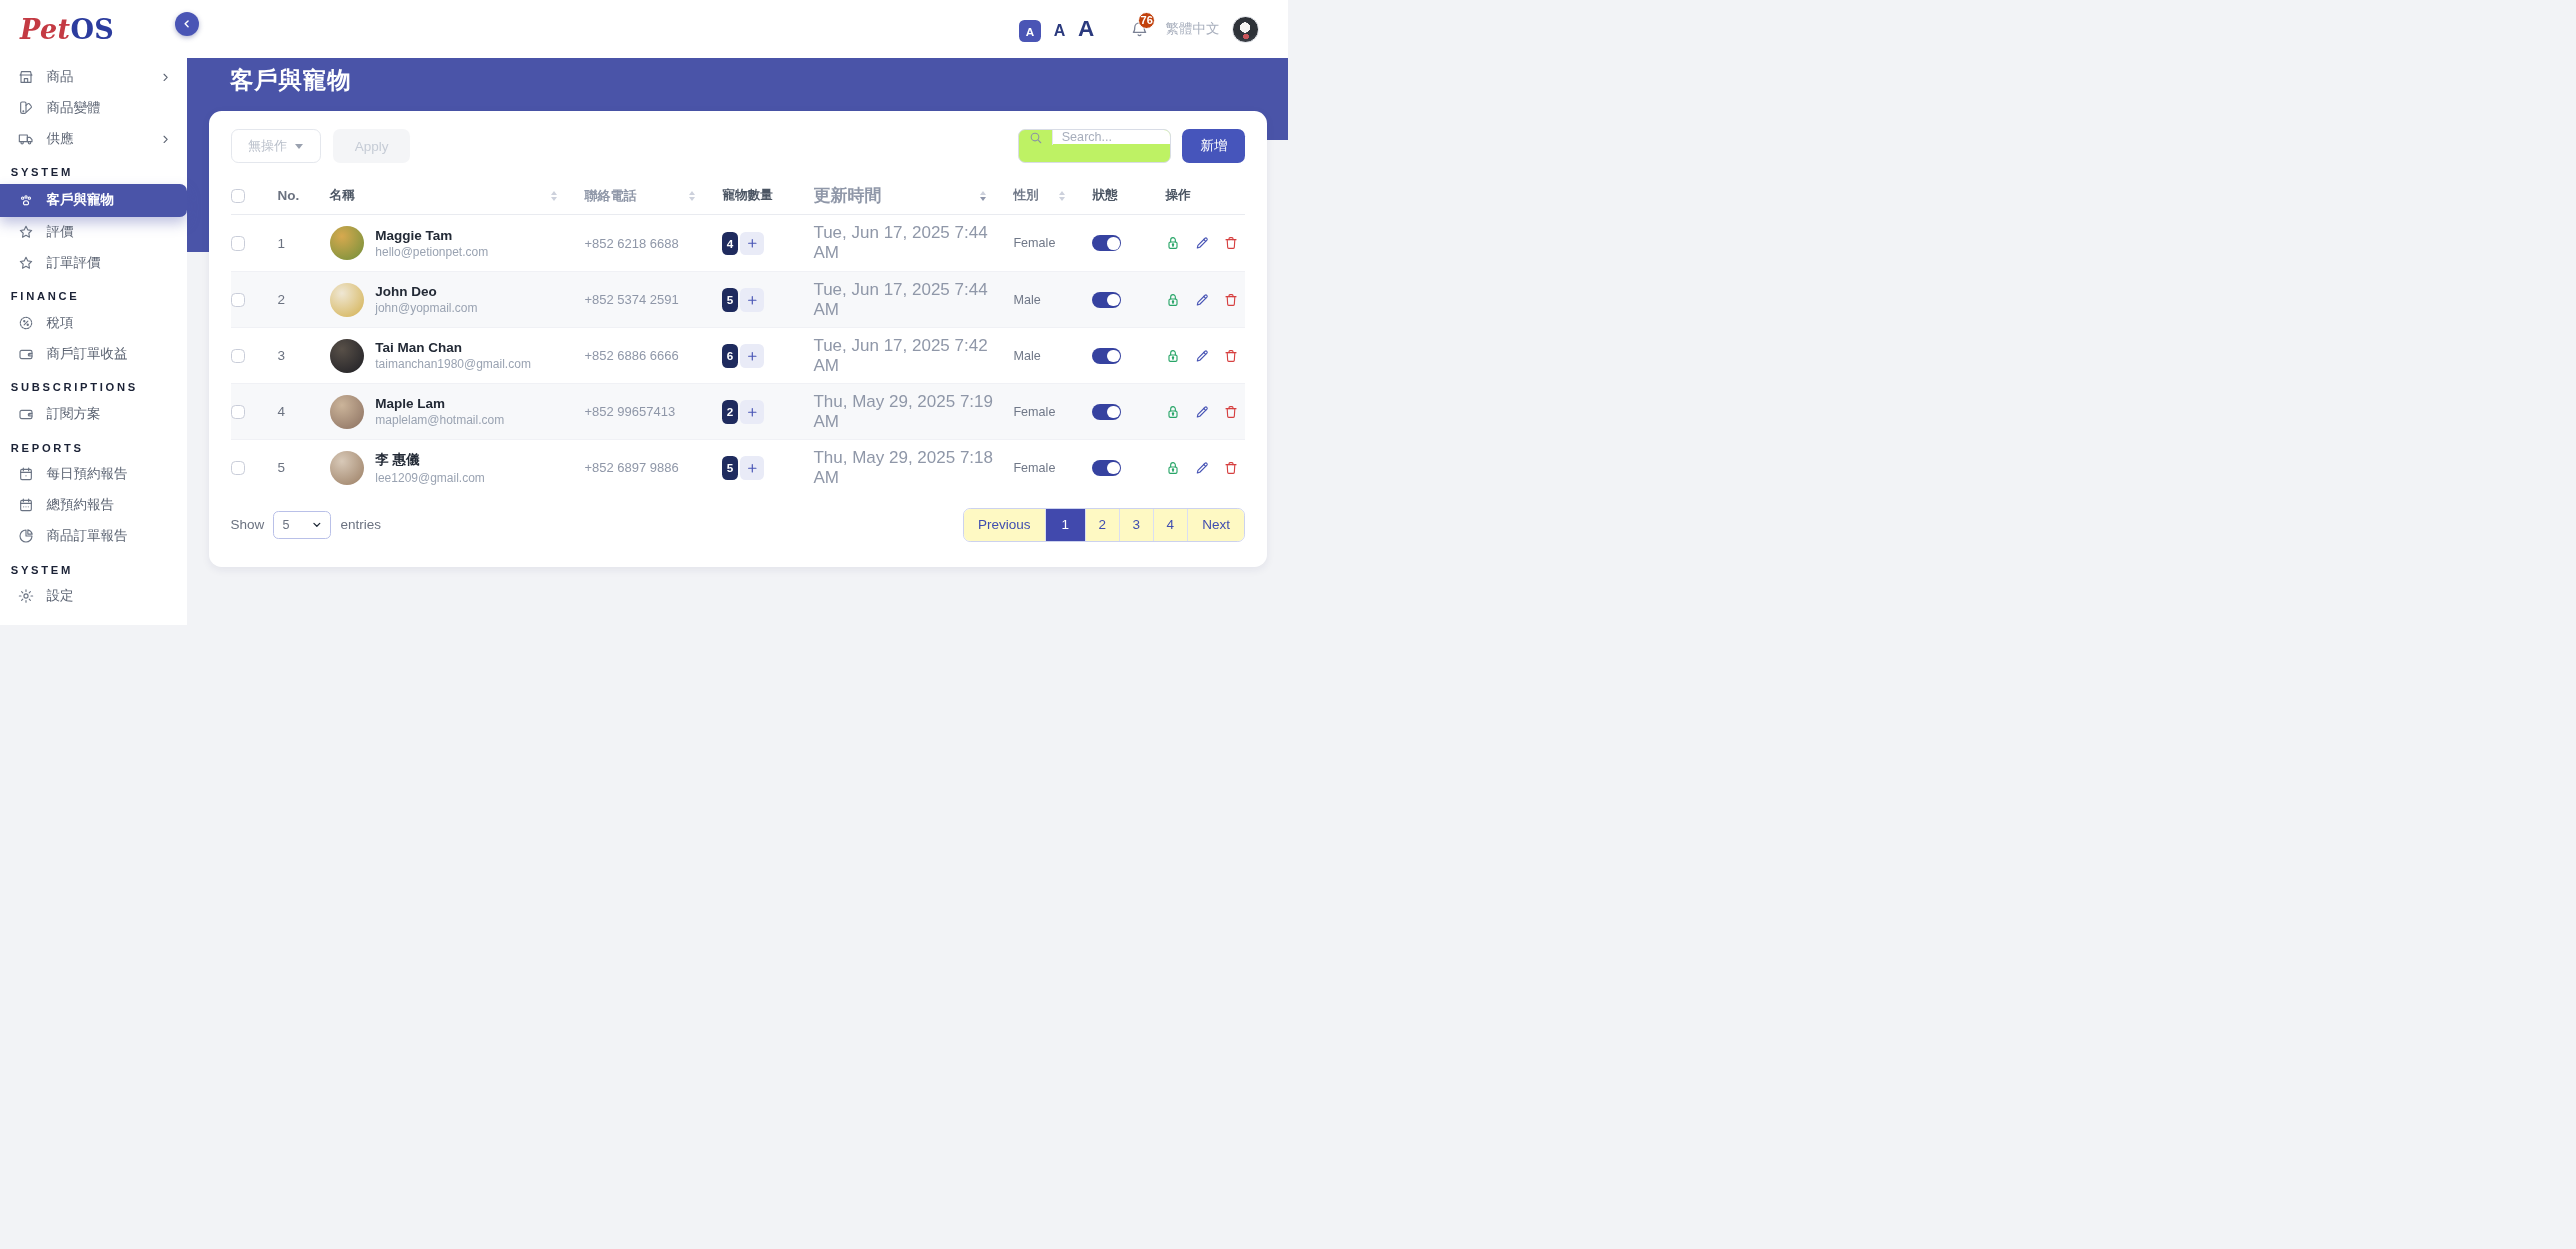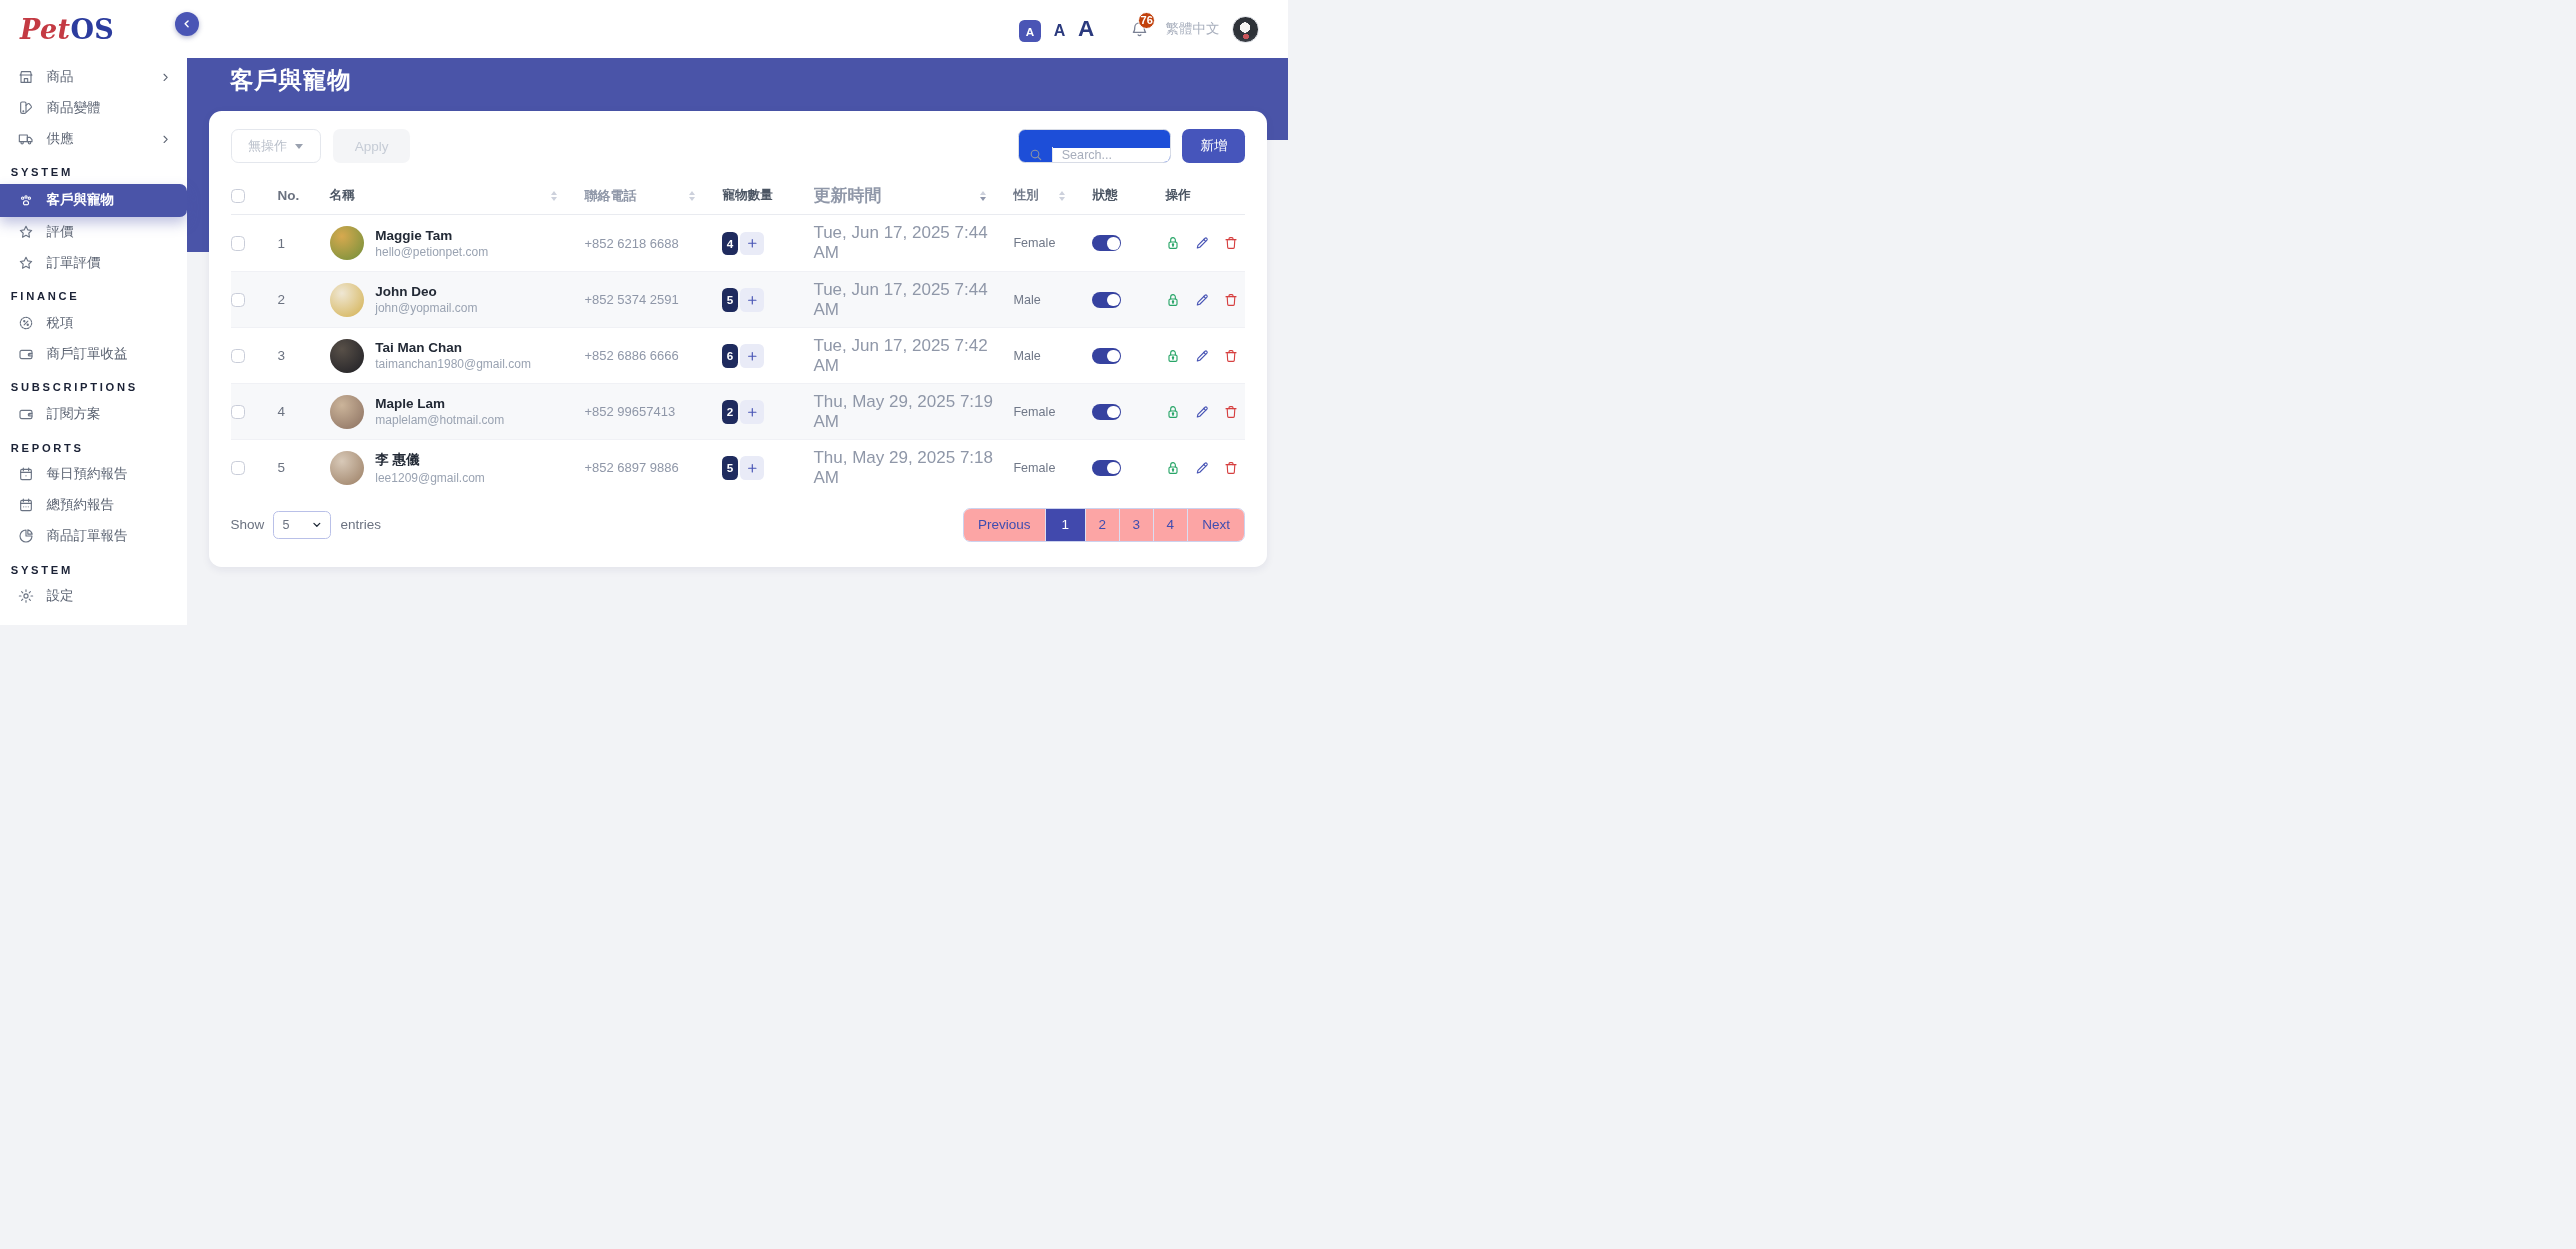--- a/index.html
+++ b/index.html
@@ -71,21 +71,21 @@
     padding:18px 21.6px 0 21.6px;display:flex;flex-direction:column;}
   .toolbar{display:flex;align-items:center;}
   .bulk-select{width:90px;height:34px;border:0.9px solid #e4e7ed;border-radius:7.2px;display:flex;
     align-items:center;justify-content:center;gap:8px;color:#b9bfca;font-size:13px;cursor:pointer;}
   .caret-down{width:0;height:0;border-left:4px solid transparent;border-right:4px solid transparent;
     border-top:5px solid #9aa1af;}
   .apply-btn{margin-left:12.6px;width:77px;height:34px;border:none;border-radius:7.2px;background:#f4f5f7;
     color:#c6ccd6;font-size:13.5px;cursor:default;font-family:inherit;}
   .toolbar-right{margin-left:auto;display:flex;align-items:center;gap:11.7px;}
   .search-box{width:153px;height:34px;border:0.9px solid #d8dce6;border-radius:7.2px;display:flex;
-    align-items:flex-end;background:#1d4ed8;overflow:hidden;}
+    align-items:flex-start;background:#bef264;overflow:hidden;}
   .search-ic{width:34px;display:flex;align-items:center;justify-content:center;border-right:0.9px solid #e3e6ec;}
   .search-ic svg{stroke:#8b93a4;}
   .search-box input{flex:1;border:none;outline:none;padding:0 9px;font-size:12.6px;color:#4b5563;
     font-family:inherit;min-width:0;}
   .search-box input::placeholder{color:#a7aebc;}
   .add-btn{width:63px;height:34px;border:none;border-radius:7.2px;background:var(--indigo-btn);color:#fff;
     font-size:13.5px;cursor:pointer;font-family:inherit;}
 
   
   .table{margin-top:14.4px;display:flex;flex-direction:column;}
@@ -133,21 +133,21 @@
 
   
   .card-bottom{margin-top:12.6px;display:flex;align-items:center;}
   .show-wrap{display:flex;align-items:center;gap:9px;color:#6b7280;font-size:13.5px;}
   .show-select{width:58px;height:28px;border:1.3px solid #b9c0e8;border-radius:5.4px;display:flex;
     align-items:center;padding:0 8px;cursor:pointer;color:#6b7280;font-size:12.6px;}
   .show-select svg{margin-left:auto;stroke:#1f2937;}
   .pagination{margin-left:auto;display:flex;border:0.9px solid #ccd2ee;border-radius:7.2px;overflow:hidden;
     height:34px;align-items:stretch;}
   .page-btn{display:flex;align-items:center;justify-content:center;color:#3f4db0;font-size:13.5px;
-    cursor:pointer;border-left:0.9px solid #dadef2;background:#fca5a5;}
+    cursor:pointer;border-left:0.9px solid #dadef2;background:#fef9c3;}
   .page-btn:first-child{border-left:none;}
   .page-btn.words{padding:0 14.4px;}
   .page-btn.num{width:34px;}
   .page-btn.active{background:#4149ad;color:#fff;width:40px;}
 
   
   .footer{position:absolute;left:187px;right:0;bottom:0;height:23.4px;background:#fafbfc;
     border-top:0.9px solid #ebedf1;display:flex;align-items:center;font-size:12px;color:#8a93a5;z-index:15;}
   .f-left{padding-left:22.5px;}
   .f-center{position:absolute;left:0;right:0;text-align:center;pointer-events:none;}

